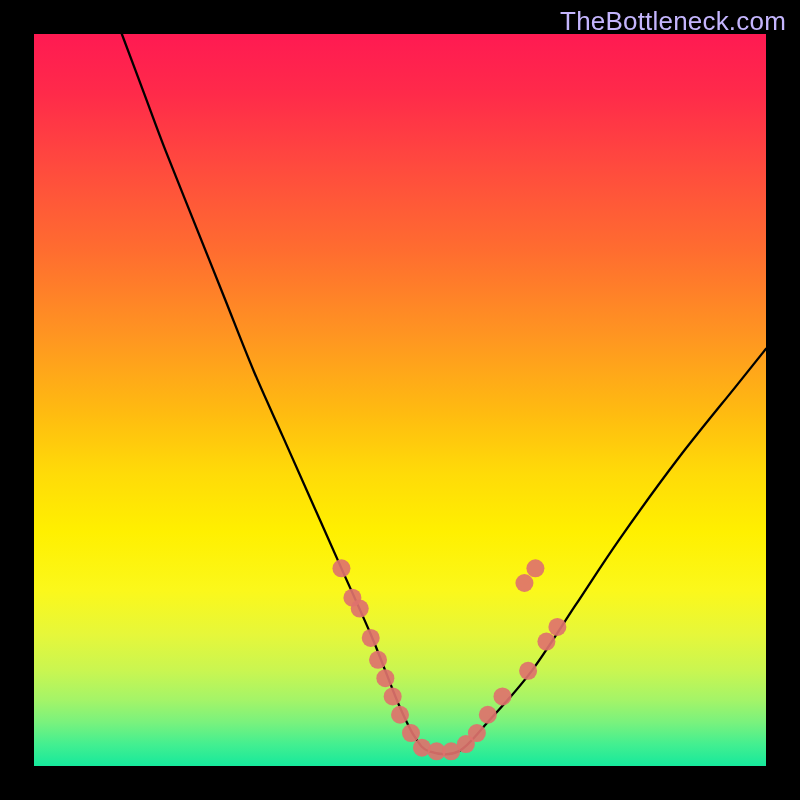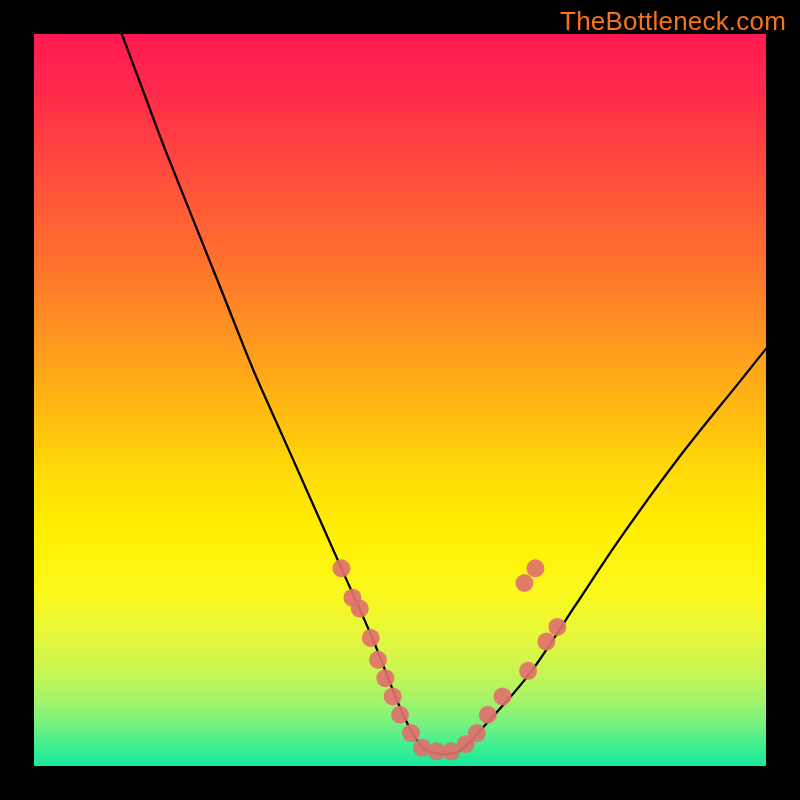--- a/index.html
+++ b/index.html
@@ -41,21 +41,21 @@
       #a4f468 91%,
       #7af27d 94%,
       #44ef90 97%,
       #16e99c 100%
     );
   }
   .watermark {
     position: absolute;
     top: 6px;
     right: 14px;
-    color: #f97316;
+    color: #c4b5fd;
     font-size: 26px;
     font-weight: 500;
     letter-spacing: 0.2px;
     user-select: none;
   }
   svg.curve {
     position: absolute;
     left: 0;
     top: 0;
     width: 732px;

